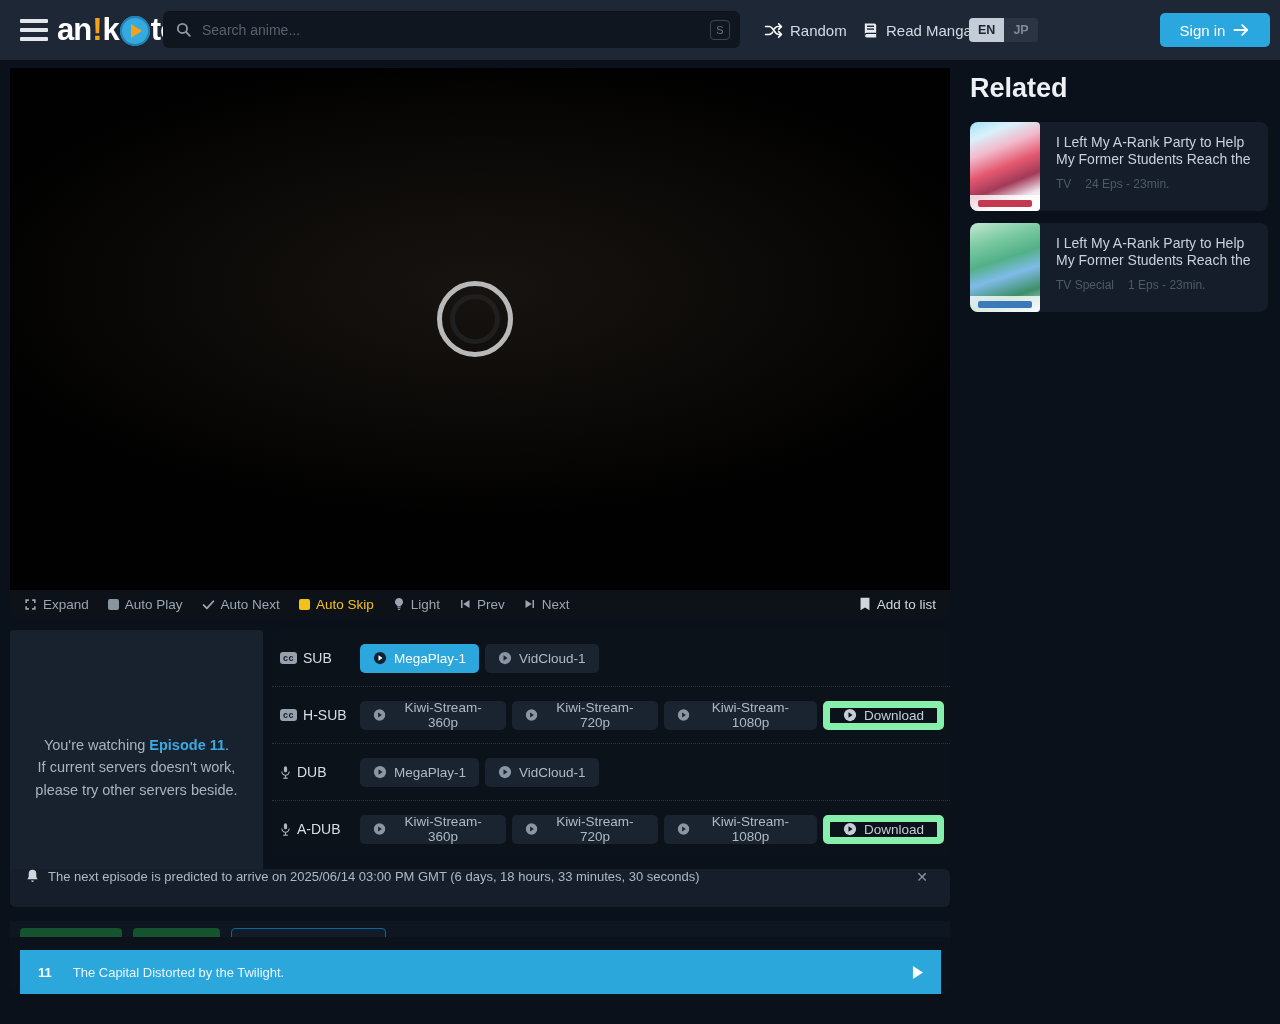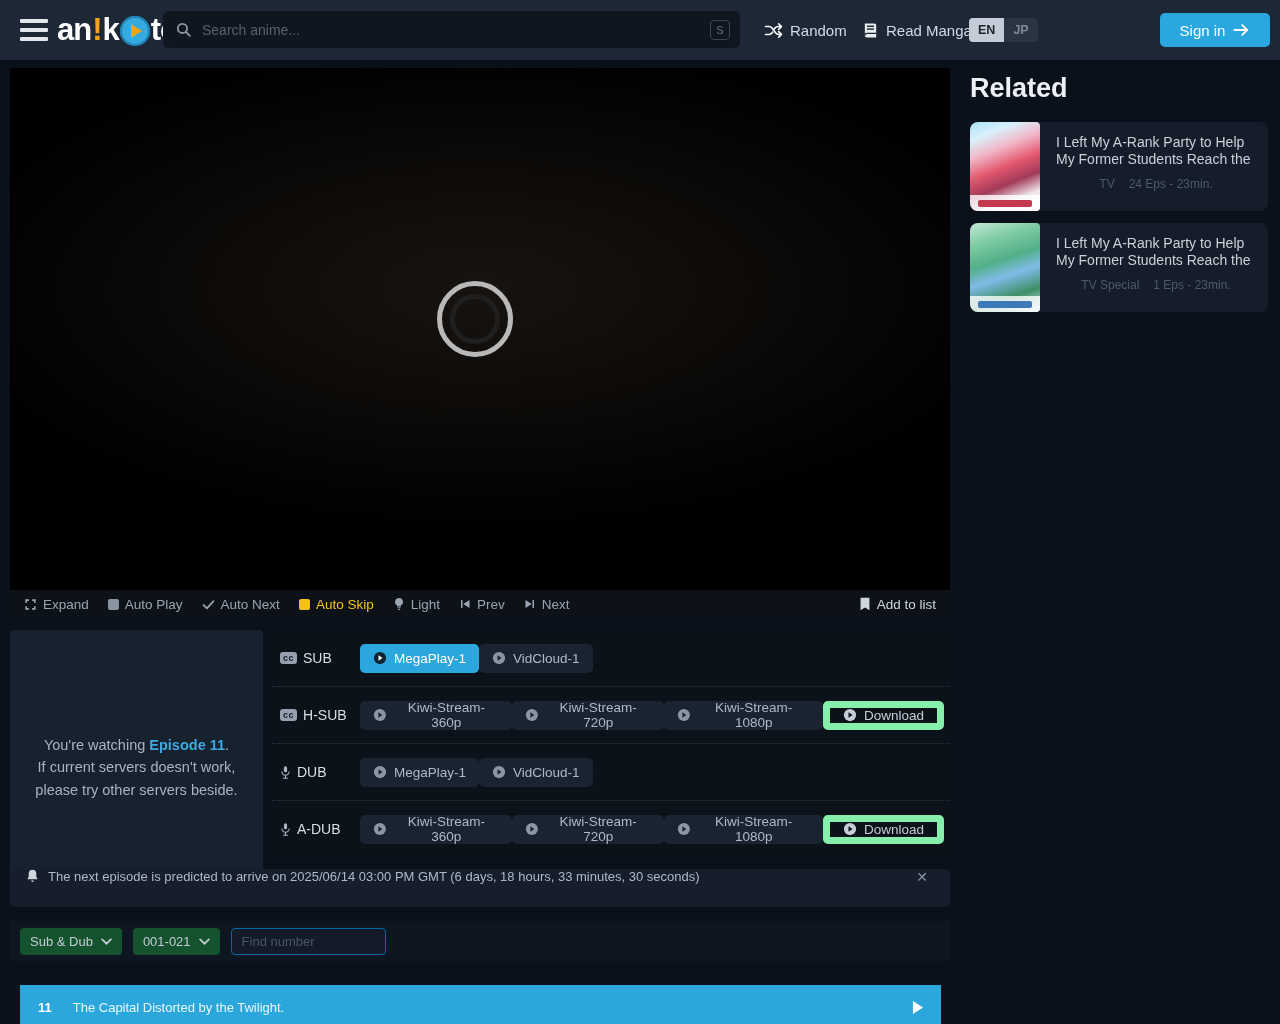--- a/index.html
+++ b/index.html
@@ -43,59 +43,59 @@
   .msg-panel { position:absolute; left:10px; top:630px; width:253px; height:275px; background:#18222f; border-radius:4px; display:flex; align-items:center; justify-content:center; text-align:center; padding:0 18px; }
   .msg-panel p { color:#a7b3c0; font-size:14.5px; line-height:1.55; }
   .msg-panel .ep-link { color:#3ca9e2; font-weight:700; cursor:pointer; }
 
   
   .server-panel { position:absolute; left:272px; top:630px; width:678px; height:227px; background:#0c1219; border-radius:4px; display:flex; flex-direction:column; }
   .server-row { flex:1; display:flex; align-items:center; padding:0 6px 0 8px; border-bottom:1px dotted #2a3442; }
   .server-row:last-child { border-bottom:none; }
   .server-label { width:80px; flex:none; display:flex; align-items:center; gap:6px; color:#d8dee6; font-size:14px; }
   .cc-badge { background:#97a1ae; color:#131a24; font-size:9px; font-weight:800; padding:1px 3px; border-radius:3px; letter-spacing:.5px; }
-  .server-btns { display:flex; }
+  .server-btns { display:flex; gap:6px; }
   .srv-btn { display:inline-flex; align-items:center; gap:7px; height:29px; padding:0 13px; background:#1a2330; border:none; border-radius:5px; color:#aeb9c6; font-size:13.5px; cursor:pointer; font-family:inherit; }
   .srv-btn .pc { width:14px; height:14px; }
   .srv-btn.active { background:#2ba7dd; color:#fff; }
   .srv-btn.outlined { background:transparent; border:7px solid #86efac; color:#c6cdd6; }
 
   
   .notif { position:absolute; left:10px; top:869px; width:940px; height:38px; background:#151e2a; border-radius:6px; display:flex; align-items:flex-start; padding:0 16px; gap:9px; }
   .notif-text { color:#aeb9c6; font-size:13px; flex:1; }
   .notif-close { color:#8a94a0; font-size:14px; cursor:pointer; padding:0 6px; }
 
   
   .ep-controls { position:absolute; left:10px; top:921px; width:940px; height:40px; background:#0d1621; display:flex; align-items:center; padding:0 10px; gap:11px; }
   .dropdown { height:27px; background:#14532d; border-radius:4px; color:#c3ccd6; font-size:13px; display:inline-flex; align-items:center; gap:8px; padding:0 10px; cursor:pointer; }
   .find-input { width:155px; height:27px; background:#121b27; border:1px solid #0369a1; border-radius:4px; color:#c3ccd6; font-size:13px; padding:0 10px; outline:none; font-family:inherit; }
   .find-input::placeholder { color:#4a5563; }
 
   
-  .ep-list { position:absolute; left:10px; top:972px; width:940px; height:52px; background:#0b121c; border-radius:4px 4px 0 0; }
+  .ep-list { position:absolute; left:10px; top:937px; width:940px; height:52px; background:#0b121c; border-radius:4px 4px 0 0; }
   .ep-row { position:absolute; left:10px; top:13px; width:921px; height:44px; background:#2ba7dc; display:flex; align-items:center; padding:0 18px; gap:21px; cursor:pointer; }
   .ep-num { color:#ffffff; font-size:13px; font-weight:700; }
   .ep-title { color:#e8f6fd; font-size:13px; flex:1; }
 
   
   .sidebar { position:absolute; left:970px; top:68px; width:298px; }
   .related-heading { color:#edf1f5; font-size:27px; font-weight:600; margin-top:5px; }
   .rel-card { position:absolute; left:0; width:298px; height:89px; background:#141d29; border-radius:8px; display:flex; cursor:pointer; }
   .rel-card.c1 { top:54px; }
   .rel-card.c2 { top:155px; }
   .rel-thumb { flex:none; width:70px; height:89px; border-radius:8px 4px 4px 8px; position:relative; overflow:hidden; }
   .rel-thumb.art1 { background:linear-gradient(158deg,#a9e0f6 0%,#d9f1fb 16%,#f2b9ca 32%,#e4586f 50%,#a23a58 66%,#efe6ec 82%,#ffffff 100%); }
   .rel-thumb.art2 { background:linear-gradient(162deg,#c2e9d4 0%,#7ccaa2 22%,#52b088 42%,#7fbbe8 58%,#3d8f67 78%,#d2ebf6 100%); }
   .rel-thumb::after { content:""; position:absolute; left:0; bottom:0; width:100%; height:16px; background:rgba(255,255,255,.8); }
   .rel-thumb.art1::before, .rel-thumb.art2::before { content:""; position:absolute; left:8px; bottom:4px; width:54px; height:7px; border-radius:2px; }
   .rel-thumb.art1::before { background:#c4394f; z-index:1; }
   .rel-thumb.art2::before { background:#3c79b8; z-index:1; }
   .rel-body { padding:12px 12px 0 16px; overflow:hidden; }
   .rel-title { color:#c9d1da; font-size:14px; line-height:1.18; max-height:34px; overflow:hidden; }
-  .rel-meta { margin-top:10px; display:flex; gap:14px; color:#4e5a68; font-size:12px;justify-content:center; }
+  .rel-meta { margin-top:10px; display:flex; gap:14px; color:#4e5a68; font-size:12px; }
 
   svg { display:block; }
 </style>
 </head>
 <body>
 
 <div id="app">
 
   <div class="navbar">
     <div class="hamburger">

